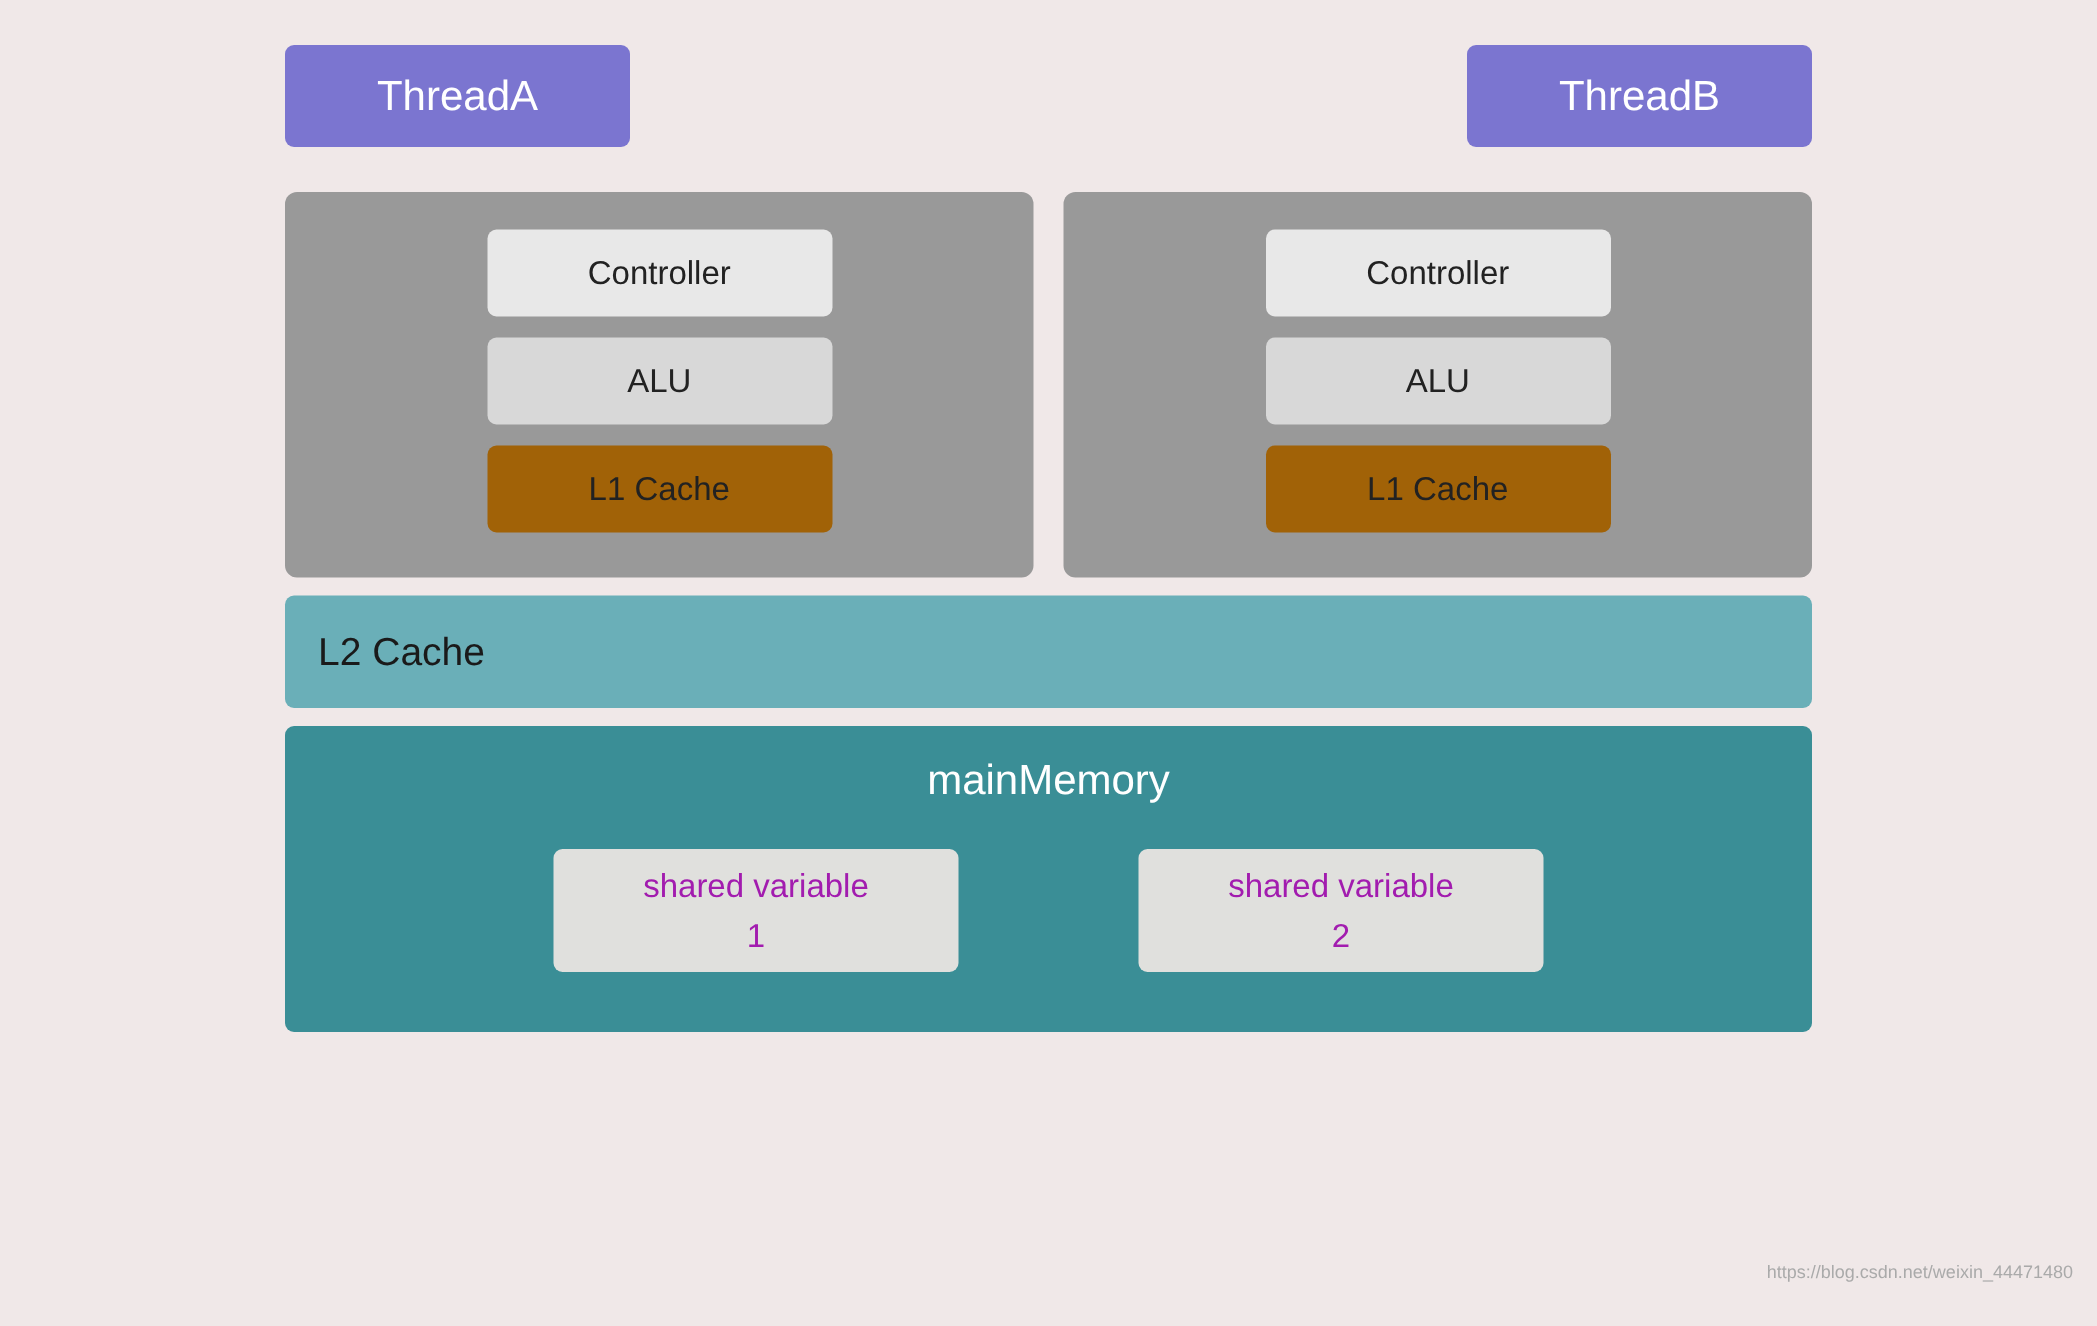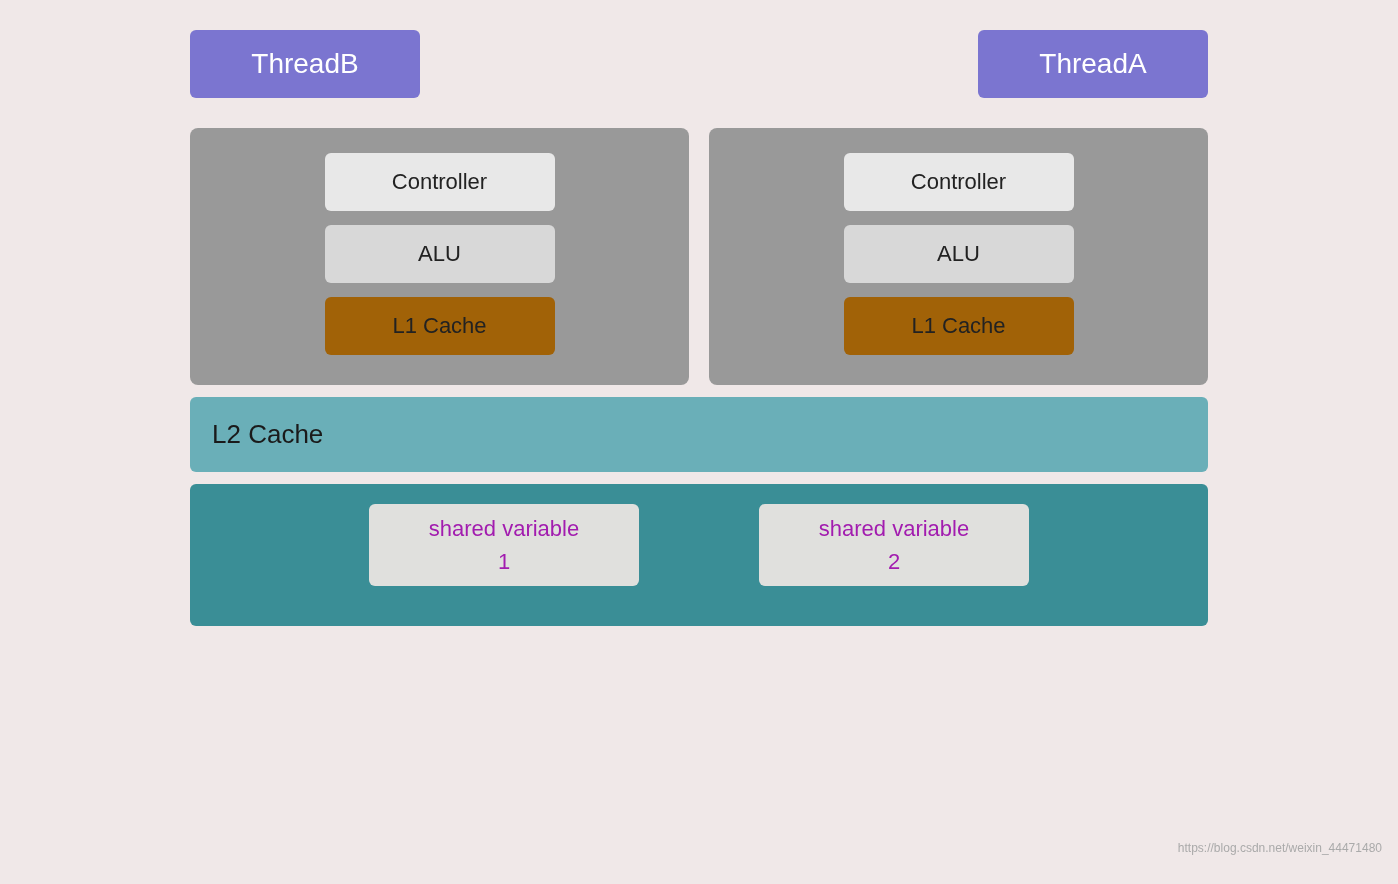--- a/index.html
+++ b/index.html
@@ -149,24 +149,24 @@
       color: #aaa;
     }
   </style>
 </head>
 <body>
 
 <div class="diagram-container">
 
   <div class="threads-row">
     <div class="thread-box">
+      <span>ThreadA</span>
+    </div>
+    <div class="thread-box">
       <span>ThreadB</span>
-    </div>
-    <div class="thread-box">
-      <span>ThreadA</span>
     </div>
   </div>
 
   <div class="cpus-row">
 
     <div class="cpu-box">
       <div class="cpu-component controller">
         <span>Controller</span>
       </div>
       <div class="cpu-component alu">
@@ -188,20 +188,21 @@
         <span>L1 Cache</span>
       </div>
     </div>
   </div>
 
   <div class="l2-cache-box">
     <span>L2 Cache</span>
   </div>
 
   <div class="main-memory-box">
+    <div class="main-memory-label">mainMemory</div>
     <div class="shared-vars-row">
       <div class="shared-var-box">
         <span>shared variable</span><br>
         <span>1</span>
       </div>
       <div class="shared-var-box">
         <span>shared variable</span><br>
         <span>2</span>
       </div>
     </div>

